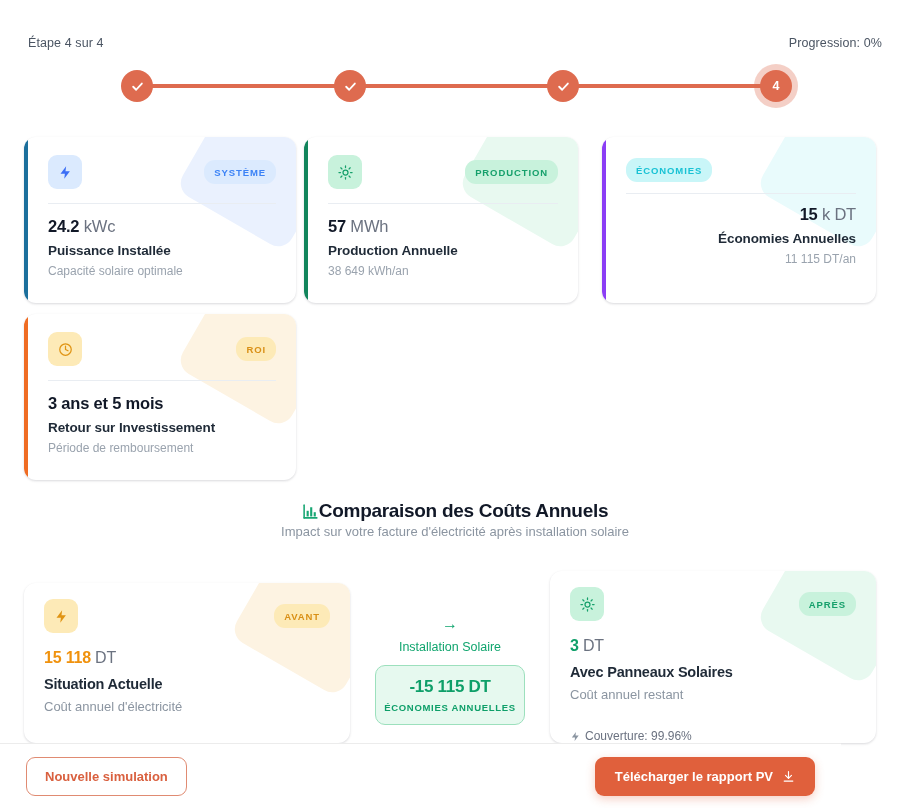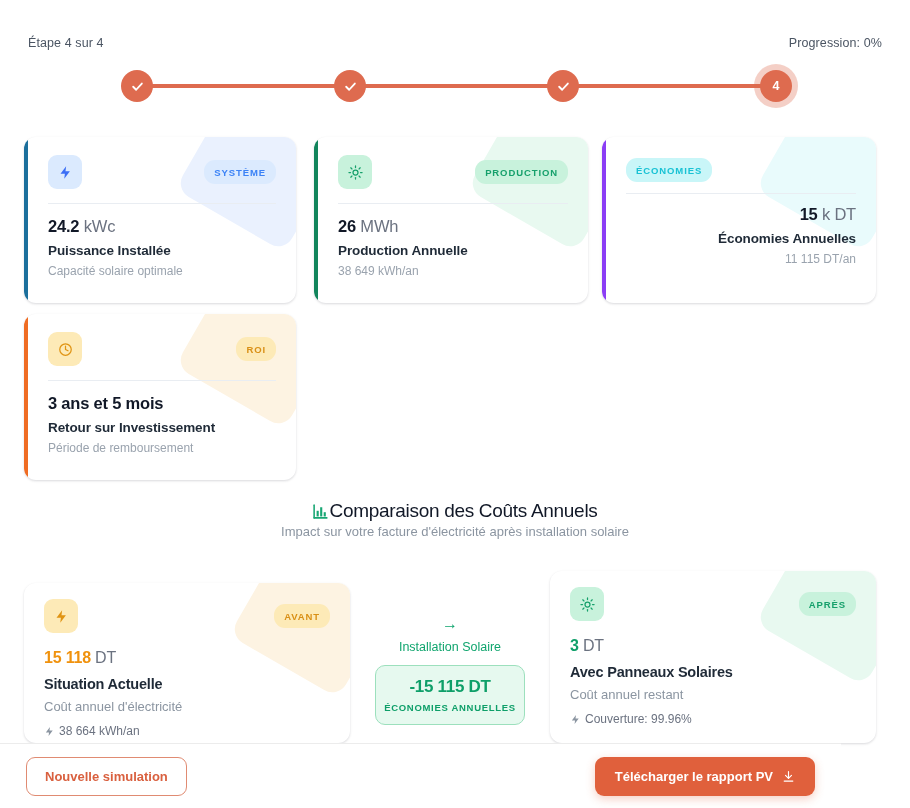--- a/index.html
+++ b/index.html
@@ -74,42 +74,42 @@
     font-size: 9.5px; font-weight: 700; letter-spacing: .9px;
   }
   .divider { height: 1px; background: #e9edf2; margin: 14px 0 13px 0; }
   .metric { font-size: 16.5px; font-weight: 700; color: #111827; letter-spacing: -.2px; }
   .metric .unit { font-weight: 500; color: #6b7280; }
   .metric-title { font-size: 13.5px; font-weight: 700; color: #1f2a37; margin-top: 7px; letter-spacing: -.1px; }
   .metric-sub { font-size: 12px; color: #9aa3ae; margin-top: 6px; }
 
   
   #card-systeme   { left: 24px;  top: 137px; width: 272px; height: 166px; }
-  #card-production{ left: 314px; top: 137px; width: 274px; height: 166px; }
+  #card-production{ left: 304px; top: 137px; width: 274px; height: 166px; }
   #card-economies { left: 602px; top: 137px; width: 274px; height: 166px; text-align: right; }
   #card-roi       { left: 24px;  top: 314px; width: 272px; height: 166px; }
 
   
   .section-head { position: absolute; left: 0; top: 500px; width: 910px; text-align: center; }
   .section-title {
     display: inline-flex; align-items: center; 
-    font-size: 19px; font-weight: 400; color: #111827; letter-spacing: -.3px;
+    font-size: 19px; font-weight: 700; color: #111827; letter-spacing: -.3px;
   }
   .section-title svg { width: 17px; height: 17px; }
   .section-sub { font-size: 13px; color: #8b95a1; }
 
   
   #card-avant { left: 24px;  top: 583px; width: 326px; height: 160px; }
   #card-apres { left: 550px; top: 571px; width: 326px; height: 172px; }
   .cmp-inner { position: relative; padding: 16px 20px 0 20px; }
   .cmp-metric { font-size: 16px; font-weight: 700; margin-top: 16px; letter-spacing: -.2px; }
   .cmp-metric .unit { font-weight: 500; color: #6b7280; }
   .cmp-title { font-size: 14.5px; font-weight: 700; color: #1f2a37; margin-top: 9px; letter-spacing: -.2px; }
   .cmp-sub { font-size: 13px; color: #8b95a1; margin-top: 7px; }
-  .cmp-foot { font-size: 12px; color: #6b7280; margin-top: 10px; display: flex; align-items: center; gap: 4px; }
+  .cmp-foot { font-size: 12px; color: #6b7280; margin-top: 27px; display: flex; align-items: center; gap: 4px; }
   .cmp-foot svg { width: 11px; height: 11px; }
 
   
   .mid-col { position: absolute; left: 375px; top: 616px; width: 150px; text-align: center; }
   .mid-arrow { color: #10a56e; font-size: 16px; line-height: 1; }
   .mid-label { font-size: 12.5px; color: #10a56e; font-weight: 400; margin-top: 8px; }
   .savings-box {
     margin-top: 11px; border: 1px solid #9ce0bd; background: #e6f9ef;
     border-radius: 10px; padding: 11px 8px 11px 8px;
   }
@@ -204,21 +204,21 @@
               <line x1="4.5" y1="4.5" x2="6.3" y2="6.3"></line>
               <line x1="17.7" y1="17.7" x2="19.5" y2="19.5"></line>
               <line x1="4.5" y1="19.5" x2="6.3" y2="17.7"></line>
               <line x1="17.7" y1="6.3" x2="19.5" y2="4.5"></line>
             </svg>
         </div>
         <span class="pill" style="background:#c8f2dc;color:#16a06b">PRODUCTION</span>
       </div>
       <div class="divider"></div>
       <div class="metric">
-        <span>26</span>
+        <span>57</span>
         <span class="unit">MWh</span>
       </div>
       <div class="metric-title">Production Annuelle</div>
       <div class="metric-sub">38 649 kWh/an</div>
     </div>
   </div>
 
   <div class="card" id="card-economies">
     <div class="accent" style="background:#8b3df5"></div>
     <div class="deco" style="background:#e9fbfc"></div>

